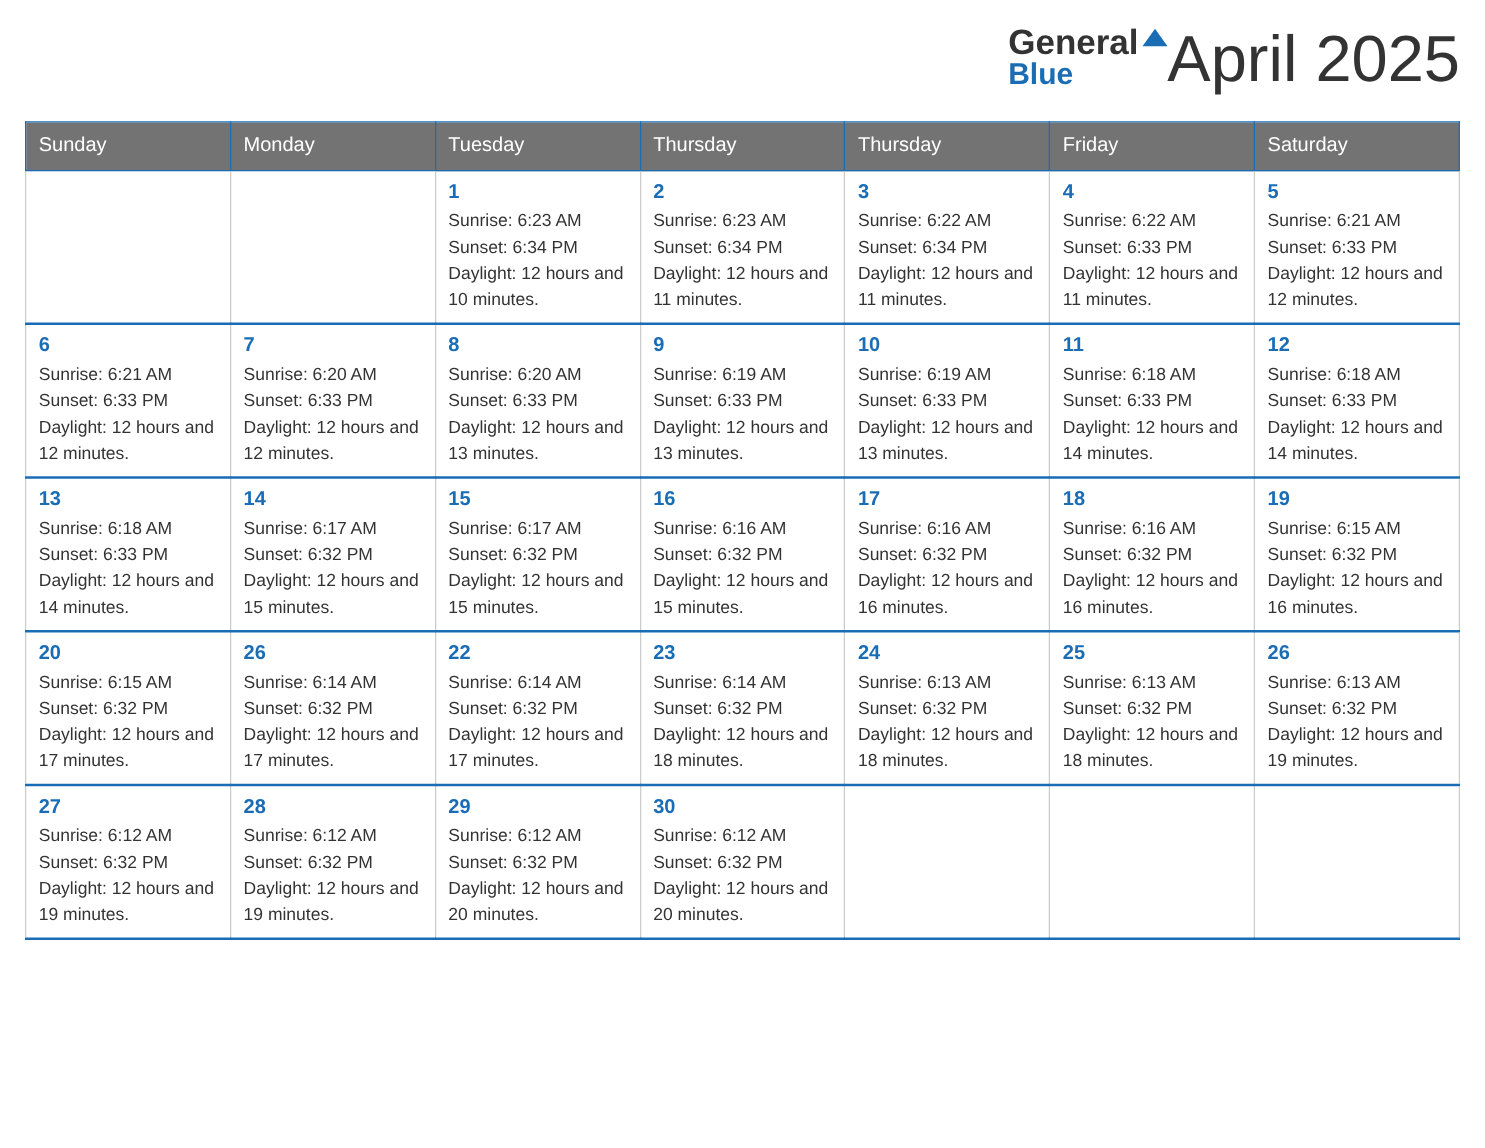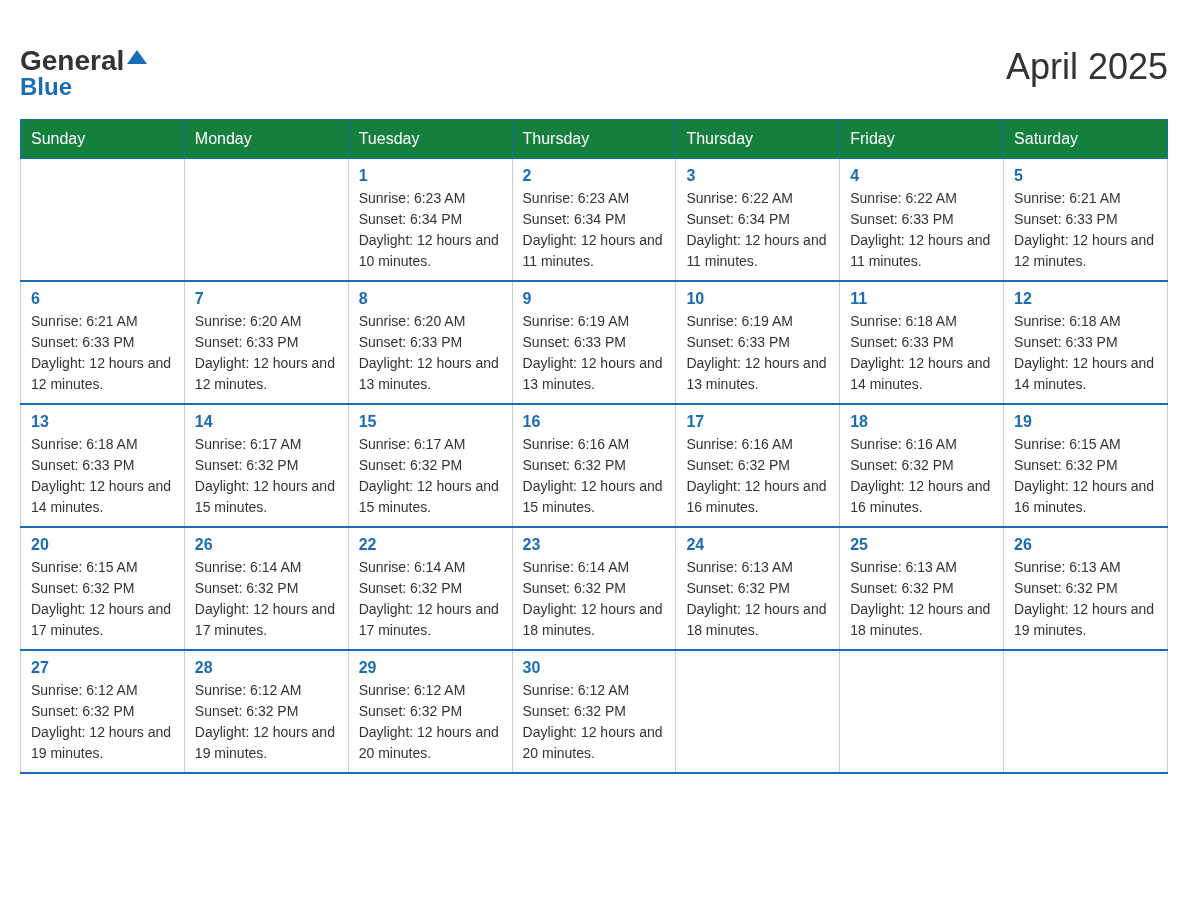--- a/index.html
+++ b/index.html
@@ -5,24 +5,23 @@
     * { box-sizing: border-box; margin: 0; padding: 0; }
     body {
       font-family: Arial, sans-serif;
       background: #fff;
       padding: 20px;
       width: 1188px;
       min-height: 918px;
     }
     .header {
       display: flex;
-      justify-content: space-between;
+      justify-content: flex-end;
       align-items: flex-start;
       margin-bottom: 20px;
-      margin-top: 27px;
     }
     .logo {
       display: flex;
       flex-direction: column;
       align-items: flex-start;
     }
     .logo-general {
       font-size: 28px;
       font-weight: bold;
       color: #333;
@@ -33,36 +32,36 @@
       font-weight: bold;
       color: #1a6db5;
       line-height: 1;
       display: flex;
       align-items: center;
     }
     .title-block {
       text-align: right;
     }
     .month-title {
-      font-size: 36px;
+      font-size: 52px;
       font-weight: normal;
       color: #333;
       line-height: 1.1;
     }
     .location {
       font-size: 22px;
       color: #333;
       font-weight: normal;
     }
     table {
       width: 100%;
       border-collapse: collapse;
     }
     thead tr {
-      background-color: #15803d;
+      background-color: #737373;
     }
     thead th {
       color: #fff;
       font-size: 16px;
       font-weight: normal;
       padding: 10px 10px;
       text-align: left;
       border: 1px solid #1a6db5;
     }
     tbody td {

